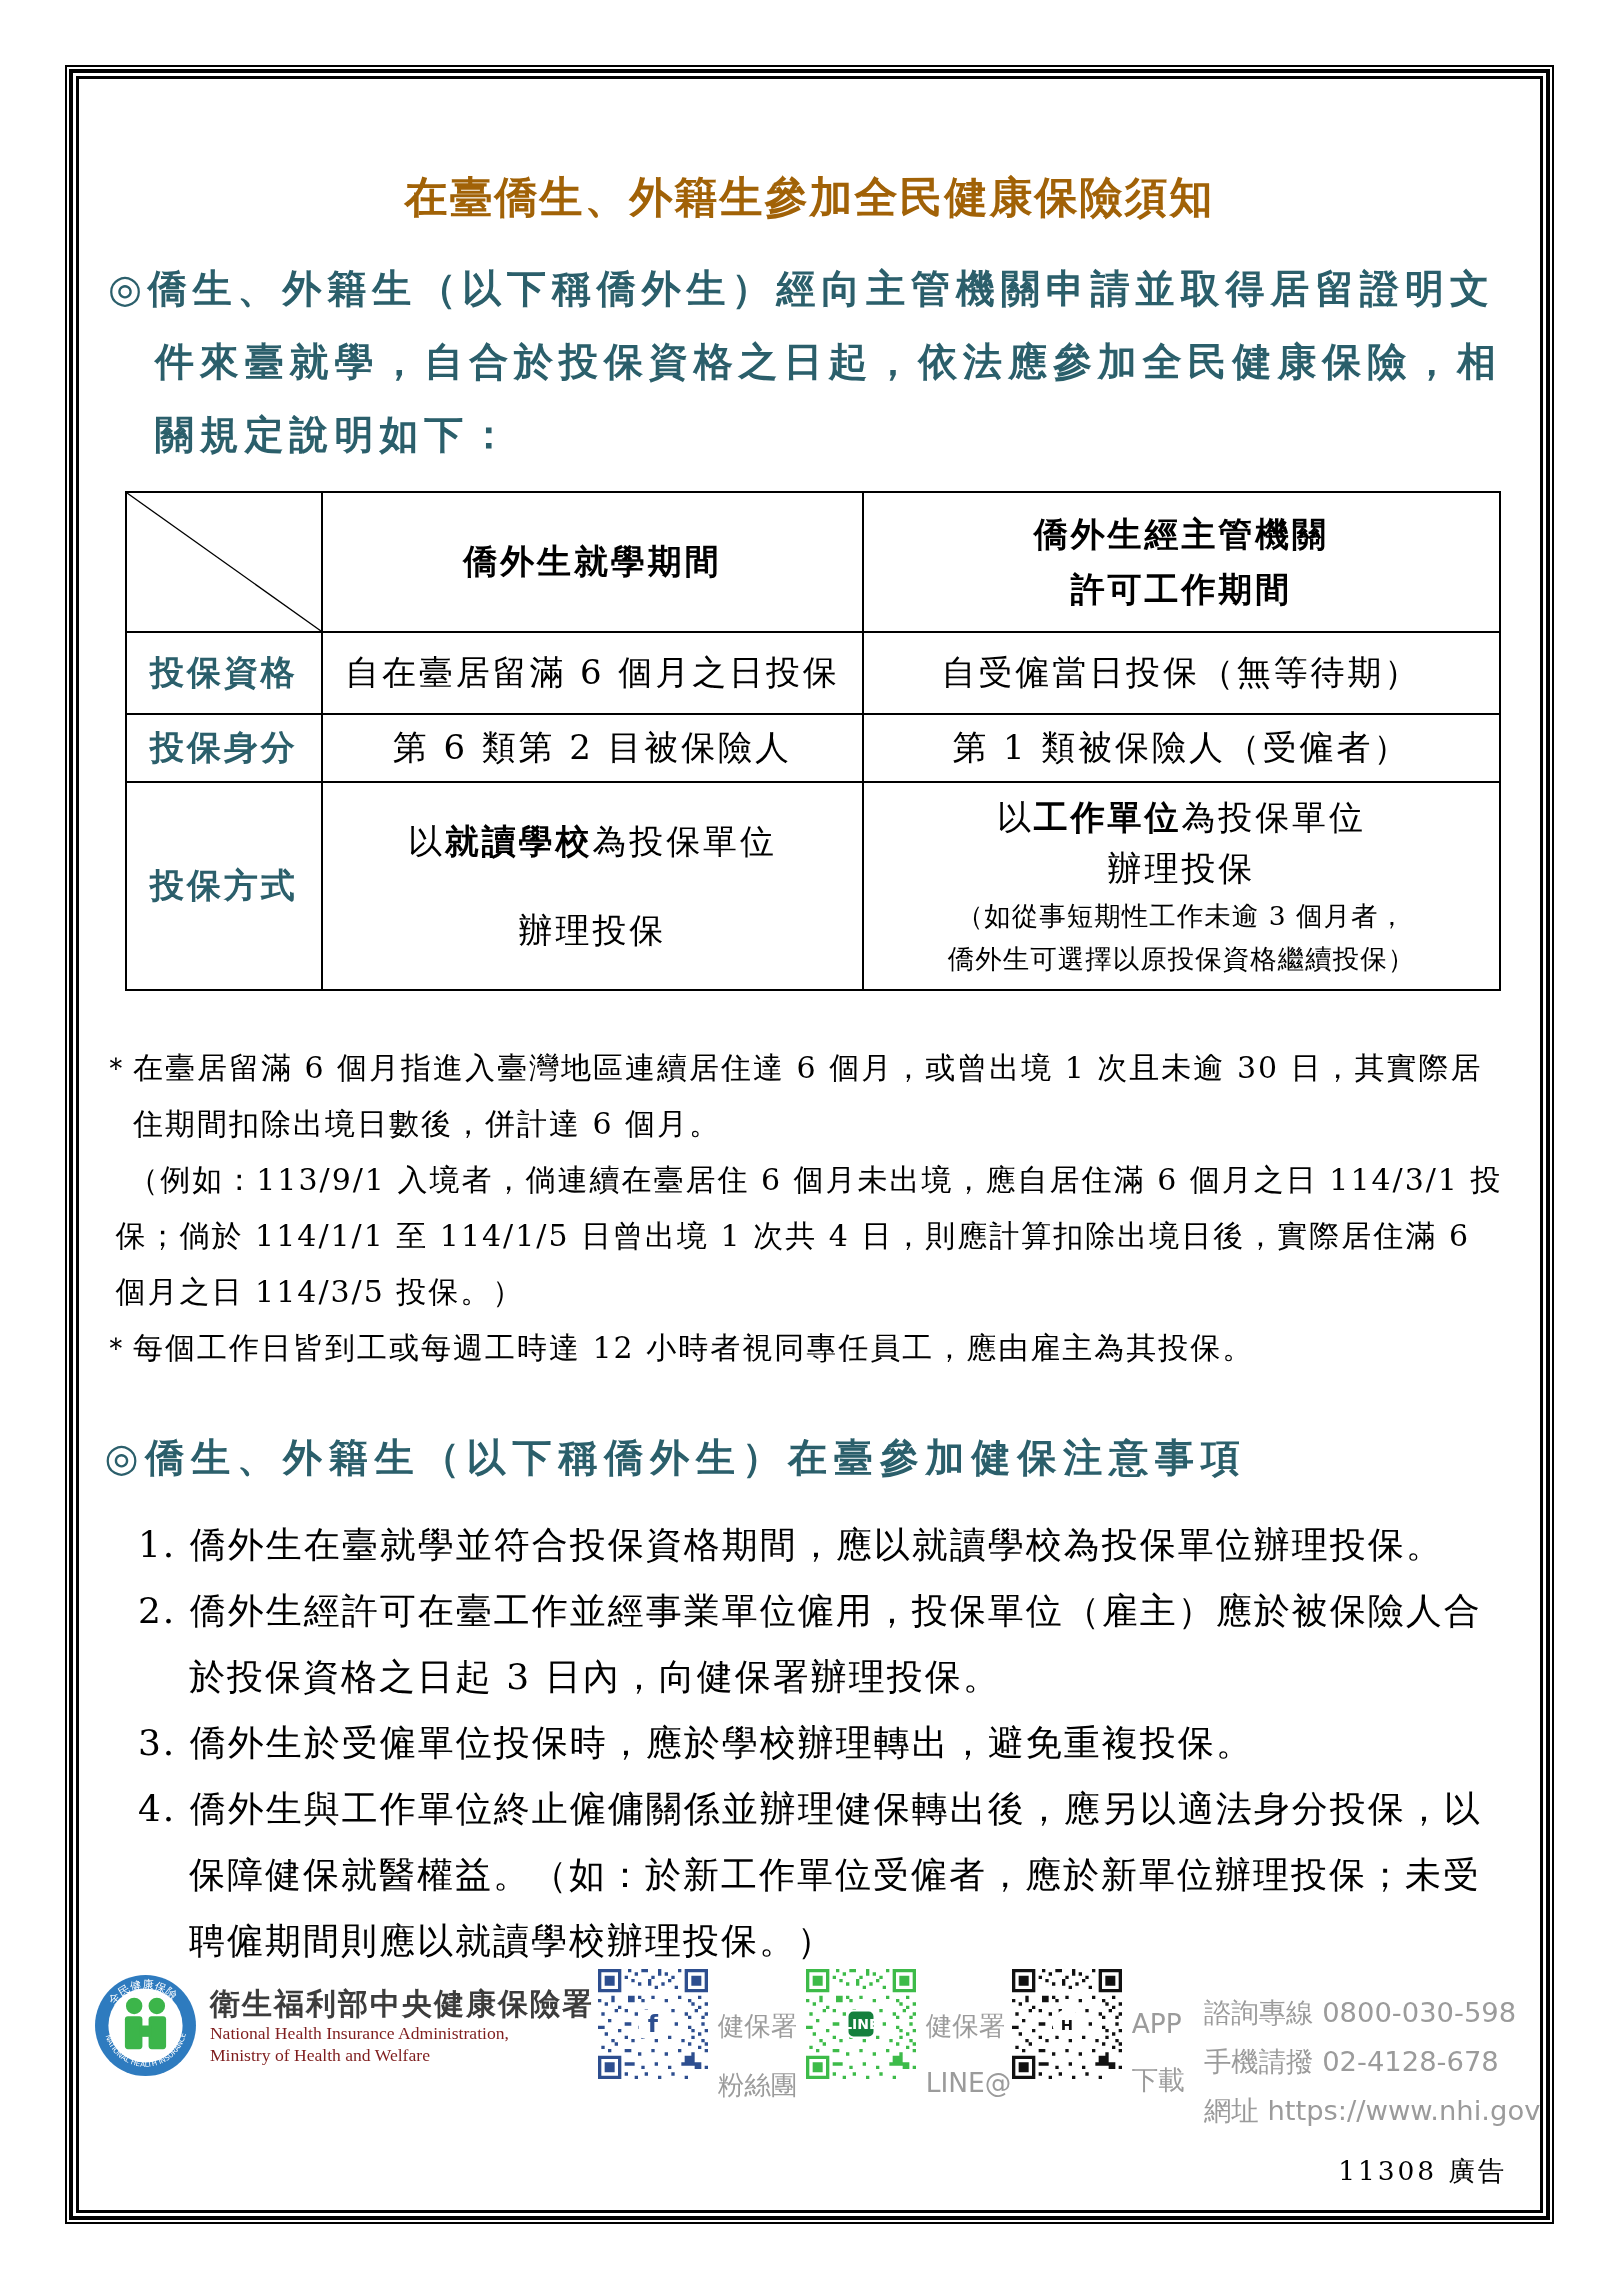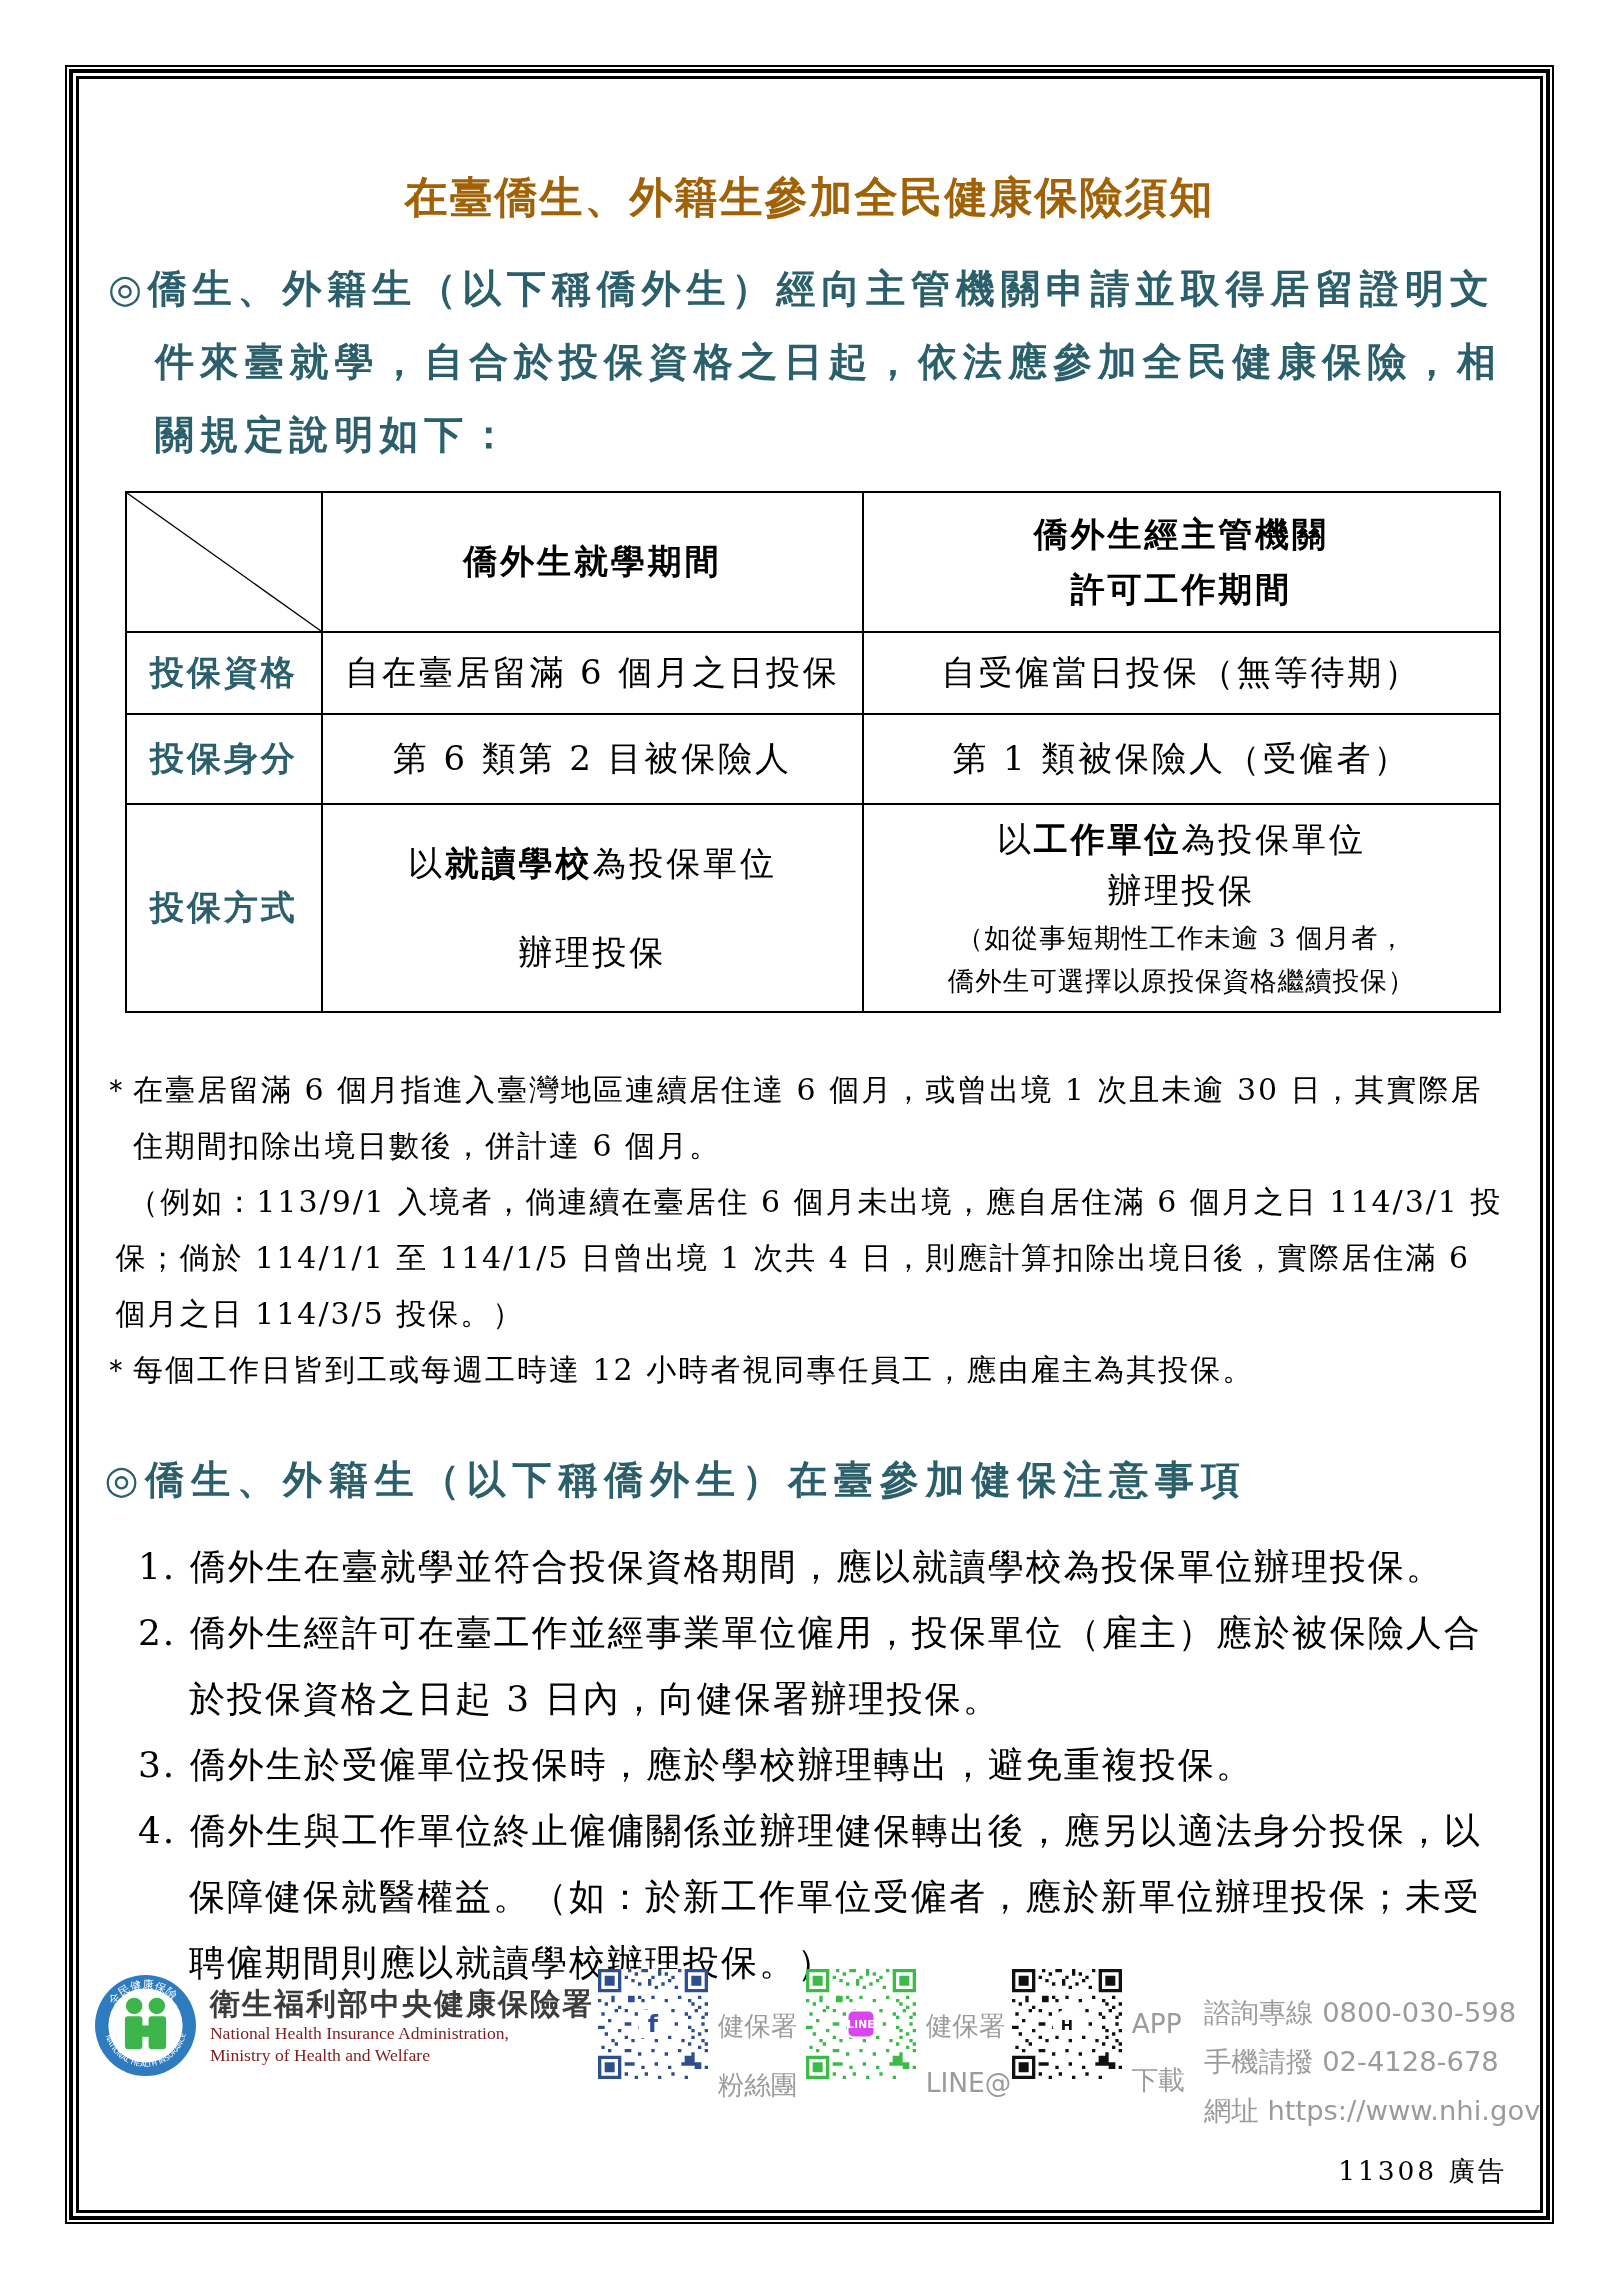--- a/index.html
+++ b/index.html
@@ -24,21 +24,21 @@
 
   
   .main-table { border-collapse:collapse; border:2.9px solid #000; margin-left:46px;
                 table-layout:fixed; }
   .main-table td, .main-table th { border:2px solid #000; vertical-align:middle;
                 text-align:center; font-size:34px; letter-spacing:2.9px; }
   .main-table th { color:#2b5f6b; font-weight:600; }
   .hrow td { height:140px; font-weight:600; }
   .hrow .two-line div { line-height:55px; }
   .r1 td, .r1 th { height:82px; }
-  .r2 td, .r2 th { height:90px; }
+  .r2 td, .r2 th { height:68px; }
   .r3 td, .r3 th { height:208px; }
   .diag-cell { position:relative; padding:0; }
   .diag-cell svg { position:absolute; left:0; top:0; width:100%; height:100%; display:block; }
   .cellline { line-height:61px; }
   .cellline-gap { margin-top:27.4px; }
   .work-line { line-height:51px; }
   .small-line { font-size:26.5px; line-height:43px; letter-spacing:1px; }
   .emph { font-weight:800; }
 
   
@@ -63,22 +63,22 @@
   .qr-group { position:absolute; top:0; display:flex; }
   .qr-fb-group   { left:519px; }
   .qr-line-group { left:727px; }
   .qr-app-group  { left:933px; }
   .qr-box { position:relative; width:110px; height:110px; }
   .qr-box svg { width:110px; height:110px; display:block; }
   .qr-badge { position:absolute; left:50%; top:50%; transform:translate(-50%,-50%);
               width:29px; height:29px; display:flex; align-items:center; justify-content:center;
               font-family:"DejaVu Sans","Liberation Sans",sans-serif; }
   .badge-fb { background:#fff; border-radius:4.9px; color:#2d4e8f; font-weight:800; font-size:23.5px; }
-  .badge-line { background:#d946ef; border:2px solid #fff; border-radius:6.9px; color:#fff;
-                font-weight:800; font-size:11px; }
+  .badge-line { background:#15803d; border:2px solid #fff; border-radius:6.9px; color:#fff;
+                font-weight:800; font-size:14px; }
   .badge-app { background:#fff; border-radius:50%; color:#111; font-weight:800; font-size:14.7px; }
   .qr-labels { margin-left:9.8px; padding-top:39px; color:#9b9b9b; font-size:26.5px;
                font-family:"DejaVu Sans","Liberation Sans",sans-serif; white-space:nowrap; }
   .qr-labels div + div { margin-top:23.5px; }
   .contact { position:absolute; left:1125px; top:19.6px; color:#9b9b9b; font-size:27.4px;
              line-height:49px; font-family:"DejaVu Sans","Liberation Sans",sans-serif;
              white-space:nowrap; }
   .ad-number { position:absolute; right:33px; bottom:21.6px; font-size:26.5px; letter-spacing:2.9px; }
 </style>
 </head>

